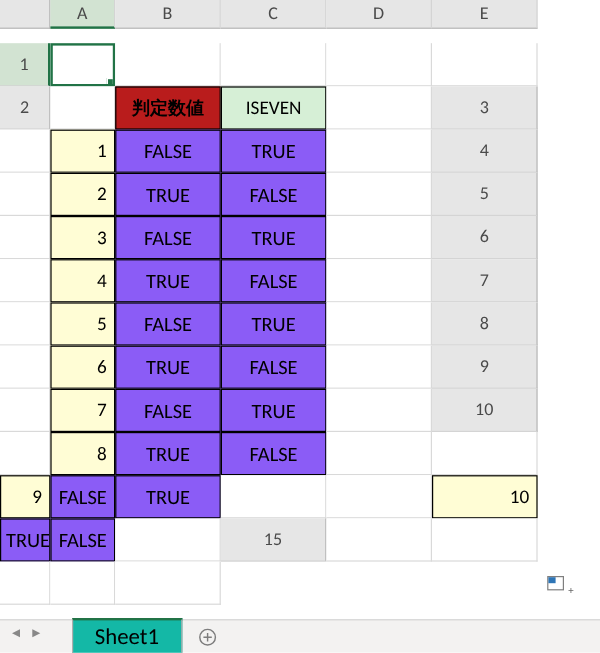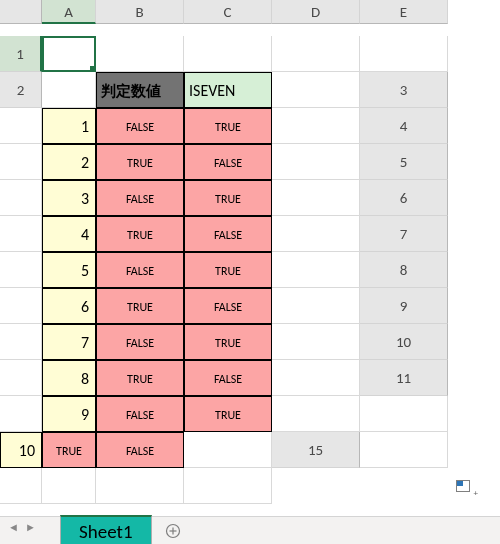--- a/index.html
+++ b/index.html
@@ -56,43 +56,44 @@
   .cell {
     border-right: 1px solid #d9d9d9;
     border-bottom: 1px solid #d9d9d9;
     background: #fff;
     line-height: 36px;
     padding: 0 4px;
     overflow: hidden;
     white-space: nowrap;
   }
   .data-hdr-b {
-    background: #737373;
+    background: #b91c1c;
     border: 1px solid #000;
     font-weight: bold;
+    text-align: center;
     font-size: 15px;
   }
   .data-hdr-cd {
     background: #d6efd6;
     border: 1px solid #000;
-    text-align: left;
+    text-align: center;
     font-size: 16px;
   }
   .data-num {
     background: #fffdd5;
     border: 1px solid #000;
     text-align: right;
     padding-right: 6px;
     font-size: 16px;
   }
   .data-val {
-    background: #fca5a5;
+    background: #8b5cf6;
     border: 1px solid #000;
     text-align: center;
-    font-size: 12px;
+    font-size: 17px;
   }
   .active-cell {
     border: 2px solid #217346;
     background: #fff;
   }
   .active-cell::after {
     content: "";
     position: absolute;
     right: -3px;
     bottom: -3px;
@@ -247,21 +248,20 @@
   <div class="cell data-val">TRUE</div>
   <div class="cell"></div>
 
   <div class="row-hdr">10</div>
   <div class="cell"></div>
   <div class="cell data-num">8</div>
   <div class="cell data-val">TRUE</div>
   <div class="cell data-val">FALSE</div>
   <div class="cell"></div>
 
-  <div class="row-hdr">11</div>
   <div class="cell"></div>
   <div class="cell data-num">9</div>
   <div class="cell data-val">FALSE</div>
   <div class="cell data-val">TRUE</div>
   <div class="cell"></div>
 
   <div class="cell"></div>
   <div class="cell data-num">10</div>
   <div class="cell data-val">TRUE</div>
   <div class="cell data-val">FALSE</div>

